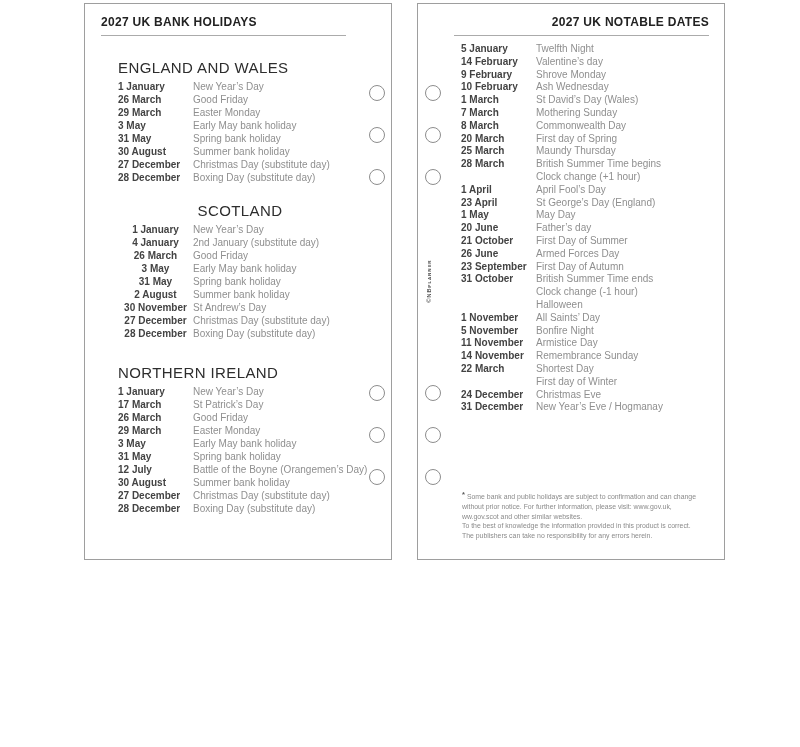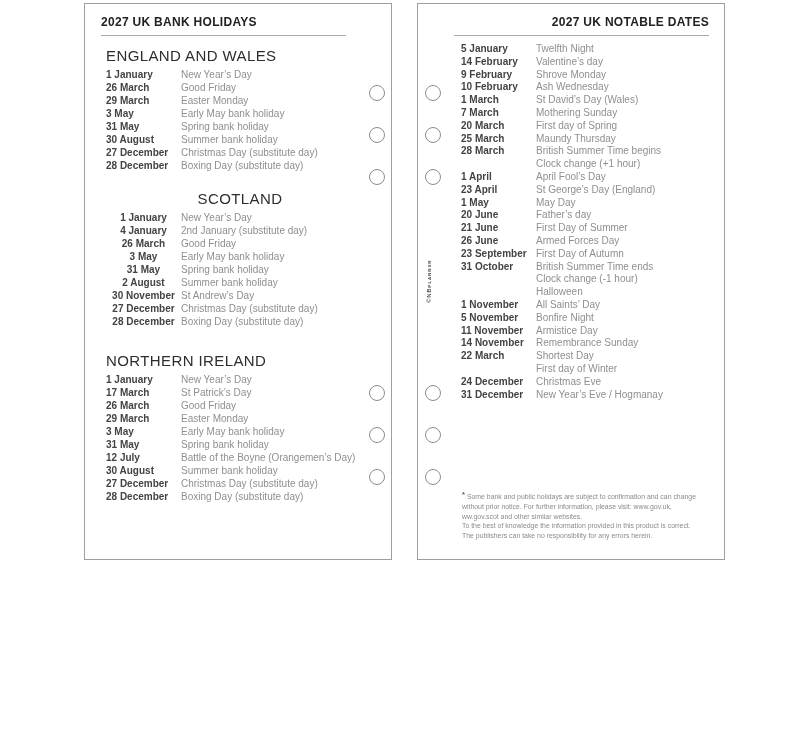--- a/index.html
+++ b/index.html
@@ -20,21 +20,21 @@
     letter-spacing:0.3px;white-space:nowrap;
   }
   .left-page .page-title{left:16px;}
   .right-page .page-title{right:15px;}
 
   .rule{position:absolute;top:31px;height:1px;background:#ababab;}
   .left-page .rule{left:16px;width:245px;}
   .right-page .rule{right:15px;width:255px;}
 
   .sections{position:absolute;left:16px;top:38px;right:12px;}
-  .section{margin:5px;}
+  .section{margin:17px;}
   .section-heading{
     font-size:15px;color:#2d2d2d;letter-spacing:0.4px;line-height:18px;
     margin:0 0 3px 0;white-space:nowrap;
   }
   .section:nth-child(1){margin-bottom:18px;}
   .section:nth-child(2){margin-bottom:24px;text-align:center;}
 
   .row{display:flex;font-size:10px;line-height:13px;white-space:nowrap;}
   .row .date{width:75px;flex:none;font-weight:bold;color:#434343;}
   .row .name{color:#8f8f8f;}
@@ -220,20 +220,24 @@
         </div>
         <div class="row">
           <span class="date">1 March</span>
           <span class="name">St David’s Day (Wales)</span>
         </div>
         <div class="row">
           <span class="date">7 March</span>
           <span class="name">Mothering Sunday</span>
         </div>
         <div class="row">
+          <span class="date">8 March</span>
+          <span class="name">Commonwealth Day</span>
+        </div>
+        <div class="row">
           <span class="date">20 March</span>
           <span class="name">First day of Spring</span>
         </div>
         <div class="row">
           <span class="date">25 March</span>
           <span class="name">Maundy Thursday</span>
         </div>
         <div class="row">
           <span class="date">28 March</span>
           <span class="name">British Summer Time begins</span>
@@ -252,21 +256,21 @@
         </div>
         <div class="row">
           <span class="date">1 May</span>
           <span class="name">May Day</span>
         </div>
         <div class="row">
           <span class="date">20 June</span>
           <span class="name">Father’s day</span>
         </div>
         <div class="row">
-          <span class="date">21 June</span>
+          <span class="date">21 October</span>
           <span class="name">First Day of Summer</span>
         </div>
         <div class="row">
           <span class="date">26 June</span>
           <span class="name">Armed Forces Day</span>
         </div>
         <div class="row">
           <span class="date">23 September</span>
           <span class="name">First Day of Autumn</span>
         </div>

